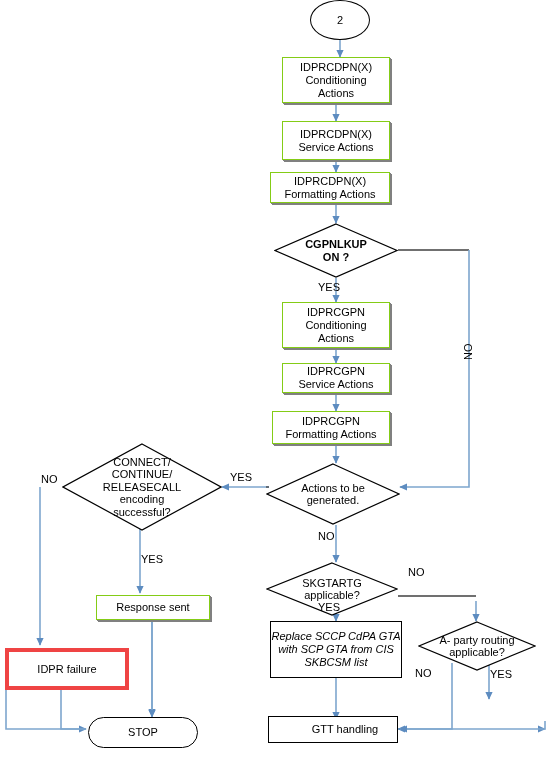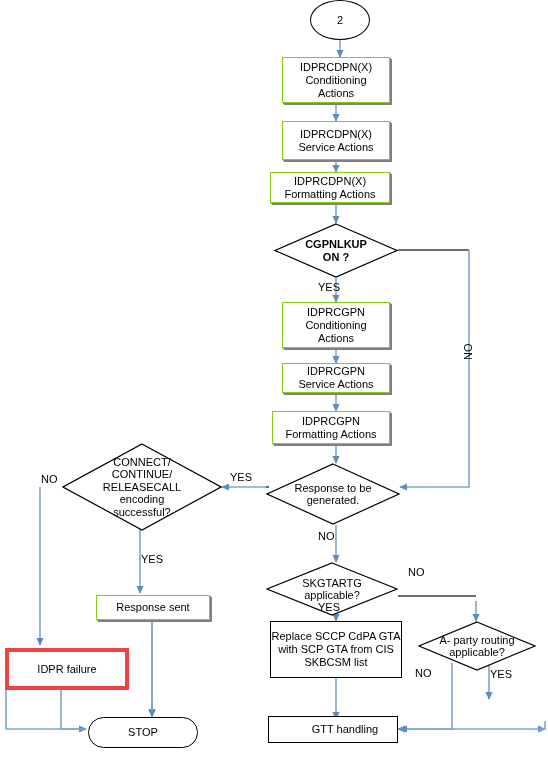--- a/index.html
+++ b/index.html
@@ -117,21 +117,21 @@
 
   <div class="node proc" style="left:272px;top:411px;width:118px;height:33px;">
     <span class="lbl">IDPRCGPN
 Formatting Actions</span>
   </div>
 
   <div class="dia-wrap" style="left:266px;top:463px;width:134px;height:62px;">
     <svg width="134" height="62" viewBox="0 0 134 62">
         <polygon points="67,1 133,31 67,61 1,31" fill="#fff" stroke="#000" stroke-width="1.2"></polygon>
       </svg>
-    <div class="dia-lbl">Response to be
+    <div class="dia-lbl">Actions to be
 generated.</div>
   </div>
 
   <div class="dia-wrap" style="left:62px;top:443px;width:160px;height:88px;">
     <svg width="160" height="88" viewBox="0 0 160 88">
         <polygon points="80,1 159,44 80,87 1,44" fill="#fff" stroke="#000" stroke-width="1.2"></polygon>
       </svg>
     <div class="dia-lbl">CONNECT/
 CONTINUE/
 RELEASECALL
@@ -156,21 +156,21 @@
   </div>
 
   <div class="node proc" style="left:96px;top:595px;width:114px;height:25px;">
     <span class="lbl">Response sent</span>
   </div>
 
   <div class="node" style="left:5px;top:648px;width:124px;height:42px;border:4px solid #ef4444;">
     <span class="lbl">IDPR failure</span>
   </div>
 
-  <div class="node" style="left:270px;top:621px;width:132px;height:57px;border:1px solid #000;">
+  <div class="node" style="left:270px;top:621px;width:132px;height:57px;border:1px solid #000;font-style:italic;">
     <span class="lbl" style="white-space:pre-line;">Replace SCCP CdPA GTA
 with SCP GTA from CIS
 SKBCSM list</span>
   </div>
 
 
   <div class="node" style="left:268px;top:716px;width:130px;height:27px;border:1px solid #000;padding-left:24px;">
     <span class="lbl">GTT handling</span>
   </div>
 

